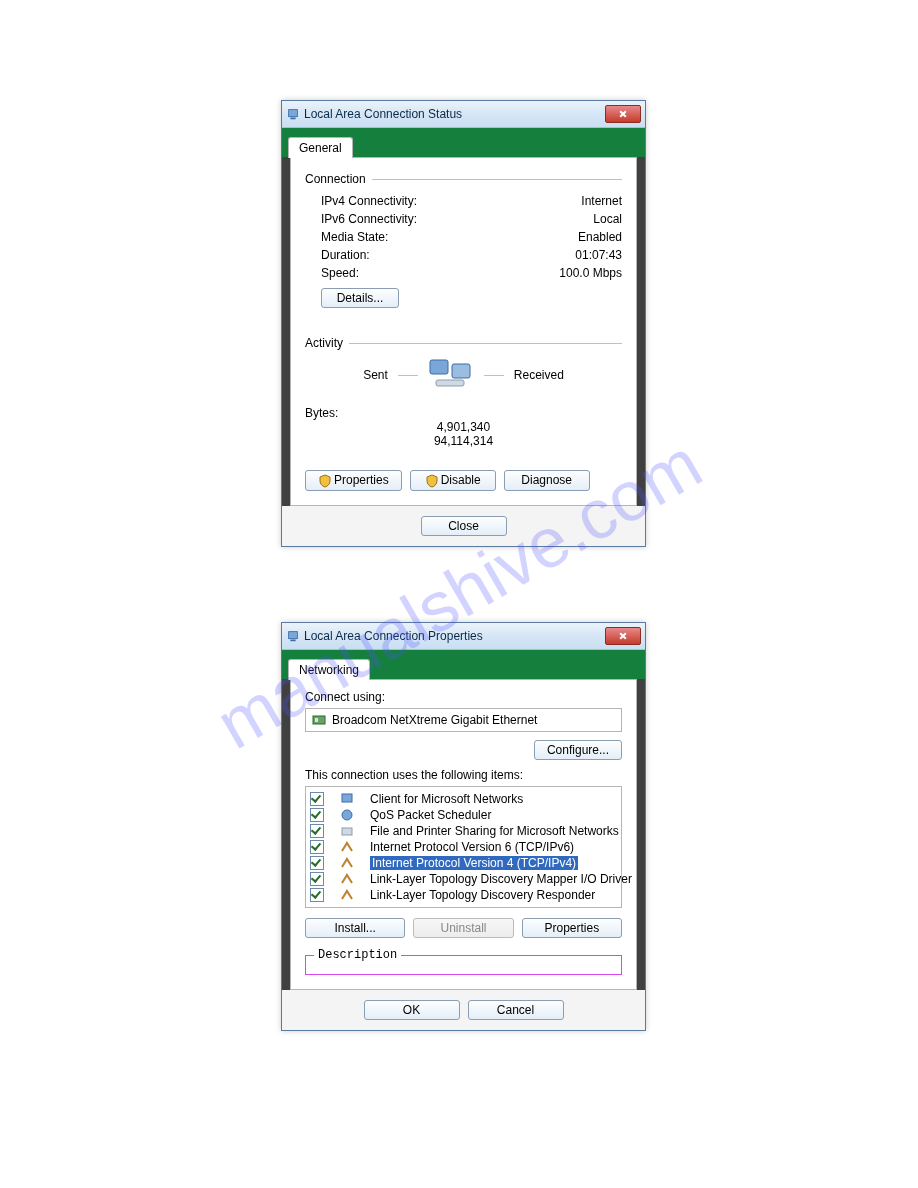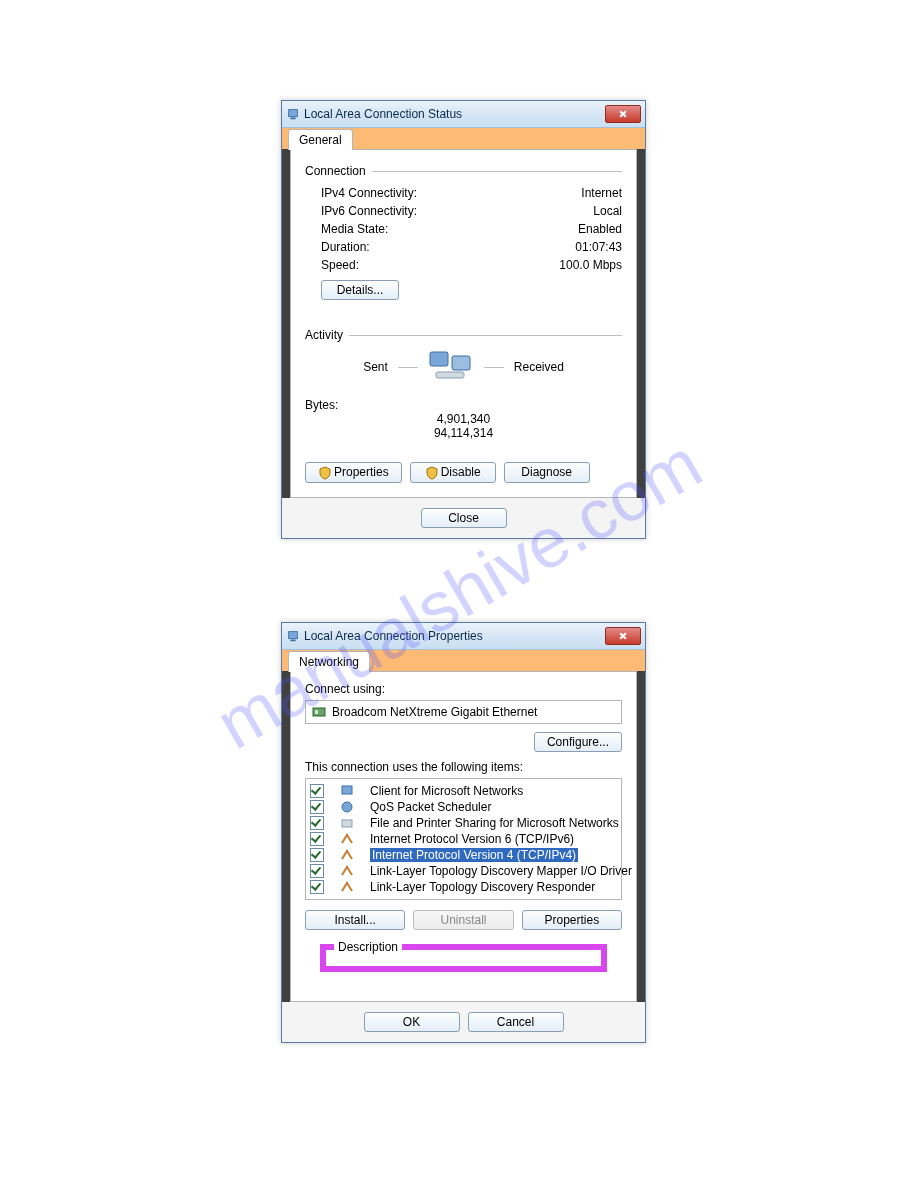--- a/index.html
+++ b/index.html
@@ -62,22 +62,22 @@
   }
   .close-btn::before { transform:translate(-50%,-50%) rotate(45deg); }
   .close-btn::after { transform:translate(-50%,-50%) rotate(-45deg); }
 
   .dialog-body {
     padding: 6px 10px 10px 10px;
     background: #404040;
   }
   .tab-strip {
     display:flex;
-    padding: 0 6px 0 6px;
-    background:#fdba74;
+    padding: 8px 6px 0 6px;
+    background:#15803d;
   }
   .tab {
     border:1px solid #b5b5b5;
     border-bottom:none;
     background:#fff;
     padding:3px 10px;
     font-size:12px;
     border-top-left-radius:3px;
     border-top-right-radius:3px;
     position:relative;
@@ -171,23 +171,24 @@
     width:4px; height:7px;
     border:solid #2a6b2a;
     border-width:0 2px 2px 0;
     transform:rotate(40deg);
   }
   .mini-icon {
     width:14px; height:14px;
     flex-shrink:0;
   }
   fieldset.desc {
-    border:6px solid #d946ef;
+    border:1px solid #d946ef;
     padding:4px 8px 8px 8px;
-    margin:15px;
+    margin:0;
+    font-family:Liberation Mono, monospace;
   }
   fieldset.desc legend { font-size:12px; padding:0 4px; }
 
   .shield-ico { width:14px;height:14px;display:inline-block;vertical-align:middle;margin-right:2px; }
 </style>
 </head>
 <body>
 
 <div class="watermark">manualshive.com</div>
 

